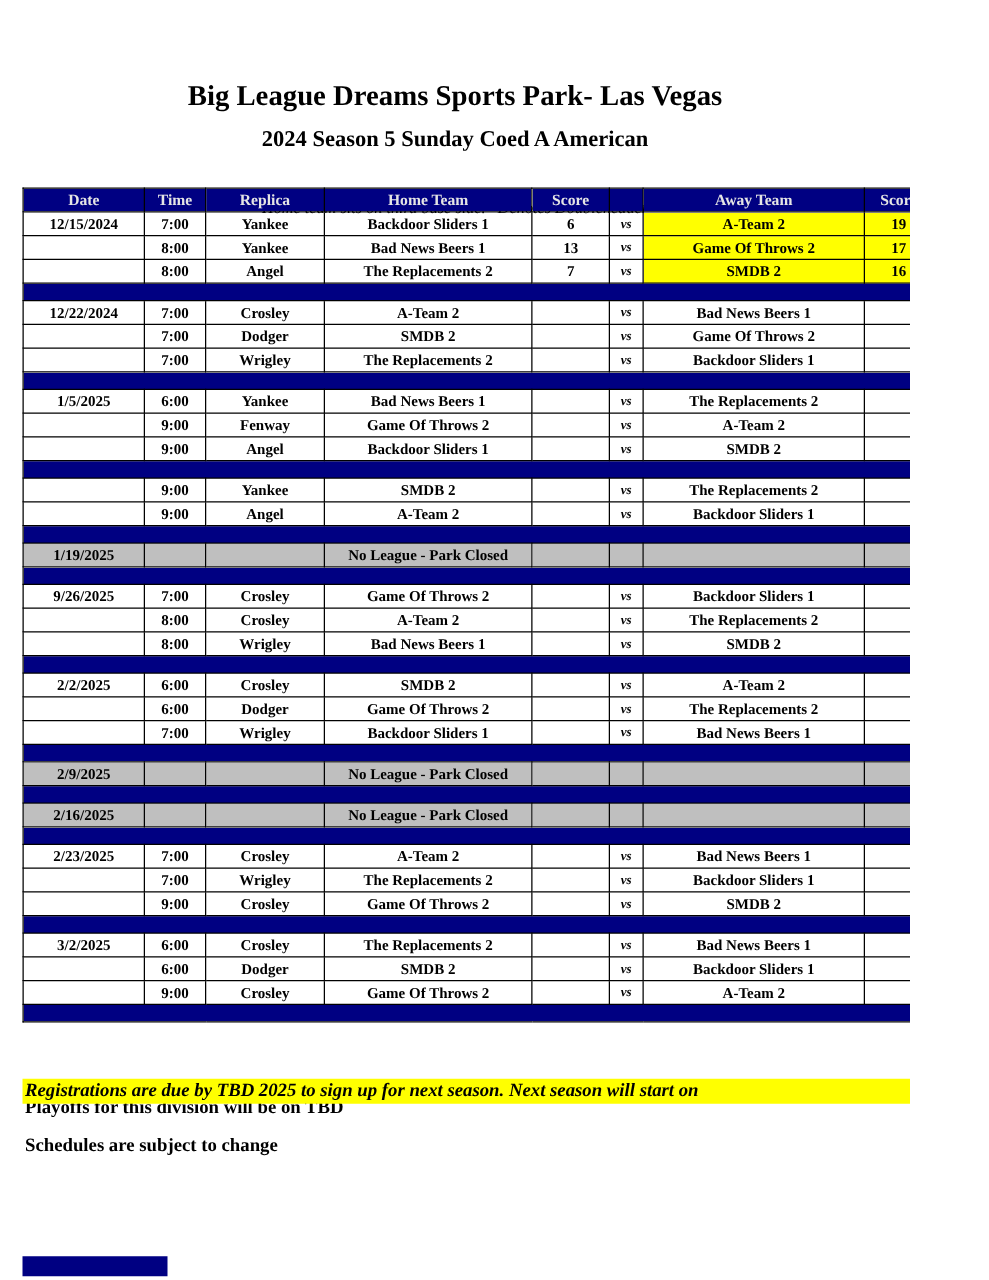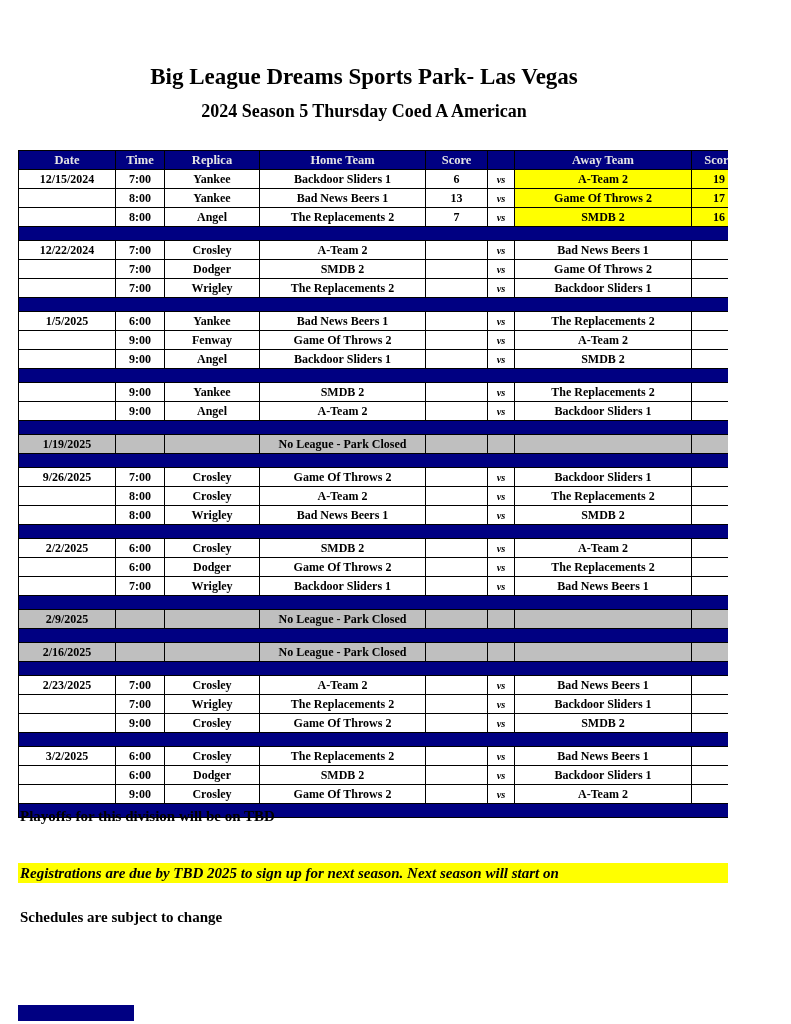--- a/index.html
+++ b/index.html
@@ -32,21 +32,21 @@
     font-size:15px; font-weight:bold; text-align:left; padding-left:2px;
   }
   .footer-line.hl { background:var(--yellow,#ffff00);font-style:italic; }
   .bottom-bar { position:absolute; left:18px; top:1005px; width:116px; height:16px; background:var(--navy,#000082); }
 </style>
 </head>
 <body>
 
 <div class="page" style="--navy: #000082; --yellow: #FFFF00; --gray: #BFBFBF;">
   <div class="title">Big League Dreams Sports Park- Las Vegas</div>
-  <div class="subtitle">2024 Season 5 Thursday Coed A American</div>
+  <div class="subtitle">2024 Season 5 Sunday Coed A American</div>
   <div class="note">Home team sits on third base side.  *Denotes Doubleheader</div>
 
   <table class="schedule">
     <colgroup>
       <col style="width:97px">
       <col style="width:49px">
       <col style="width:95px">
       <col style="width:166px">
       <col style="width:62px">
       <col style="width:27px">
@@ -353,18 +353,18 @@
           <td class="vs">vs</td>
           <td>A-Team 2</td>
           <td></td>
         </tr>
         <tr class="sep">
           <td colspan="8"></td>
         </tr>
       </tbody>
   </table>
 
-  <div class="footer-line" style="top:806px">Playoffs for this division will be on TBD</div>
+  <div class="footer-line" style="top:876px">Playoffs for this division will be on TBD</div>
   <div class="footer-line hl" style="top:863px">Registrations are due by TBD 2025 to sign up for next season. Next season will start on</div>
   <div class="footer-line" style="top:907px">Schedules are subject to change</div>
 
   <div class="bottom-bar"></div>
 </div>
 
 </body></html>

